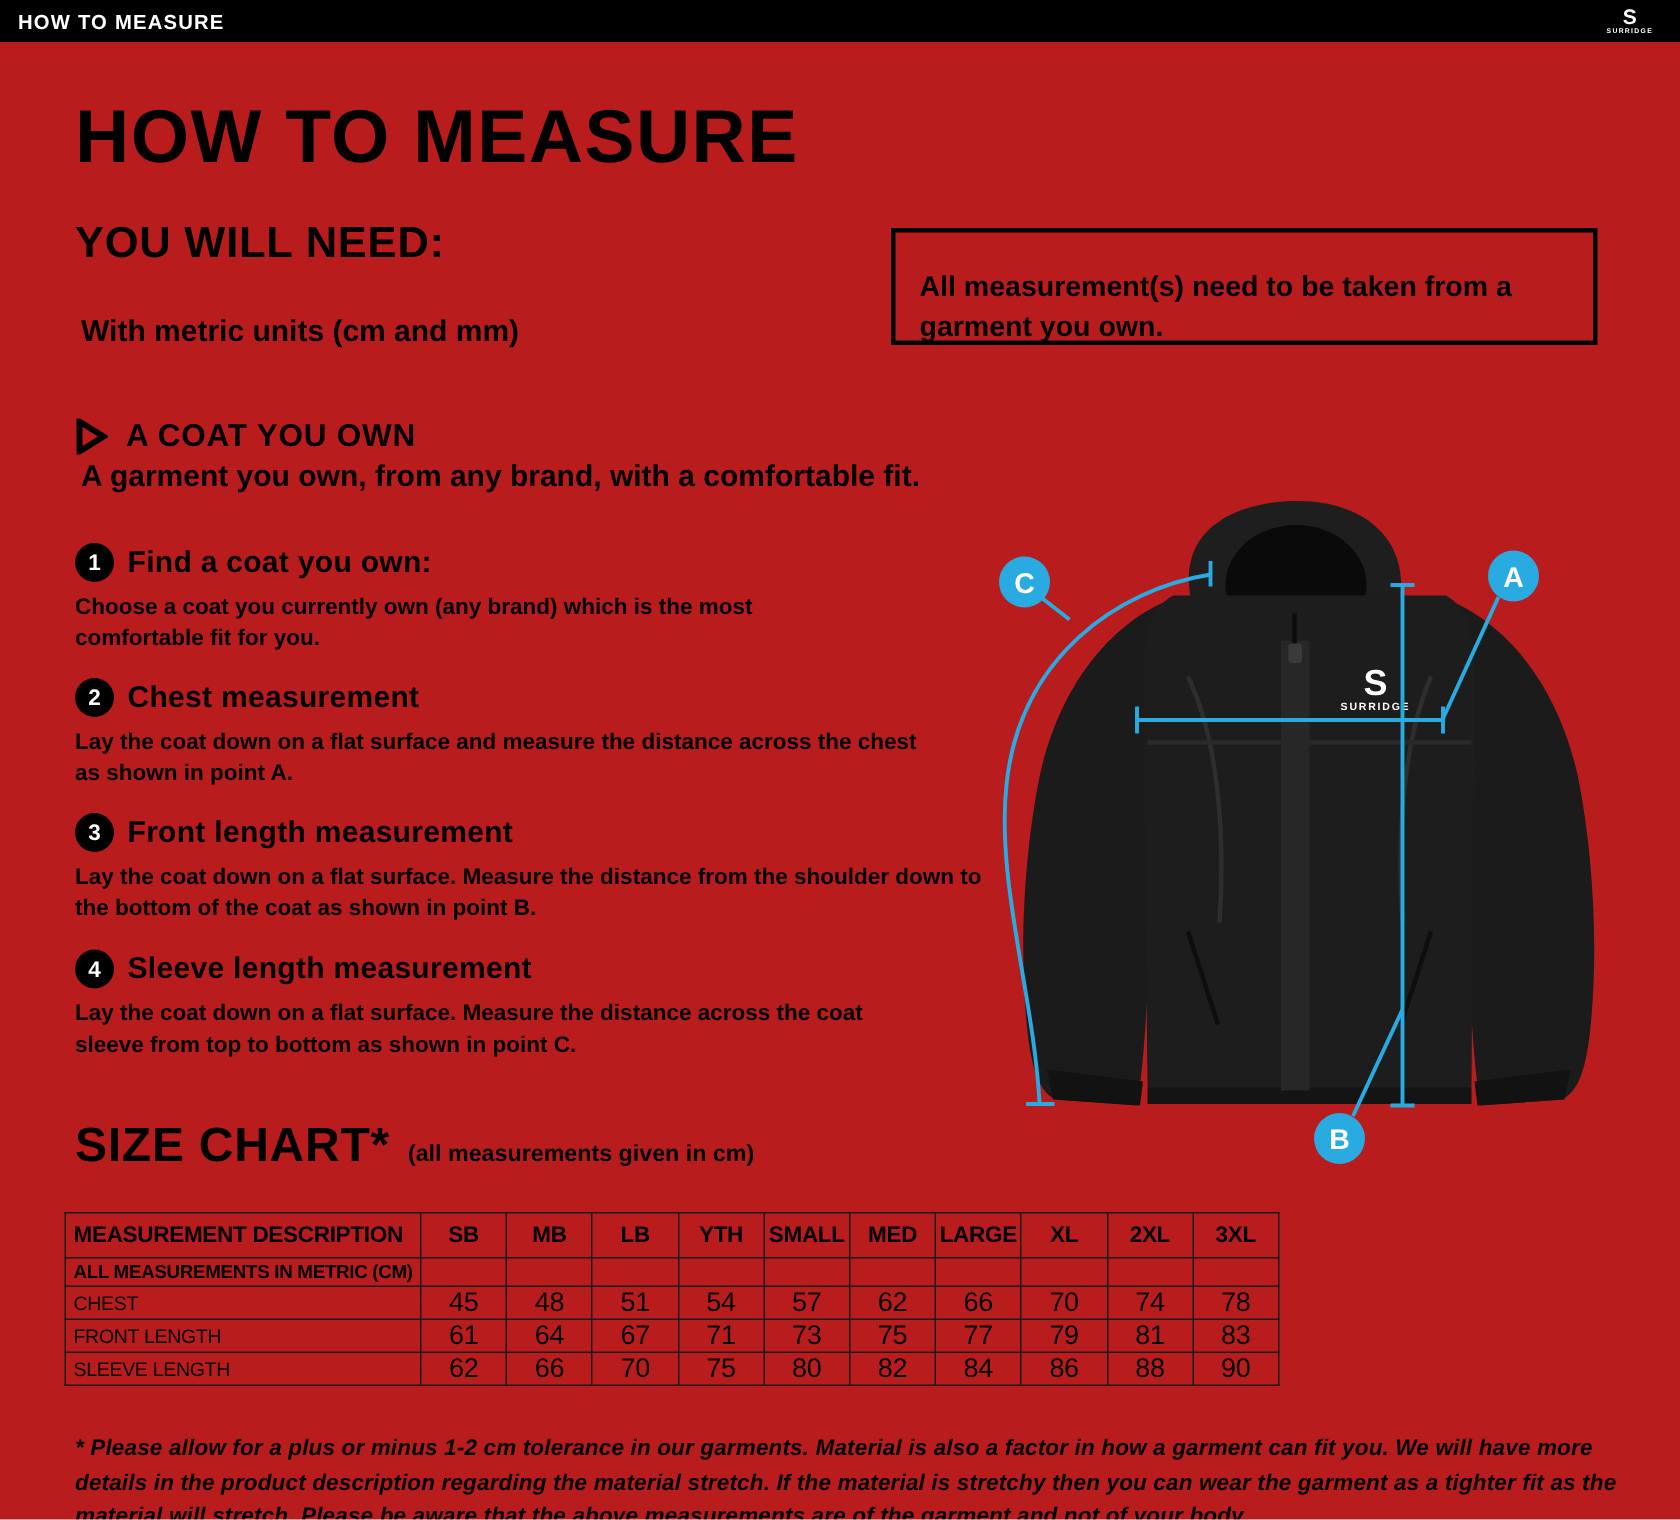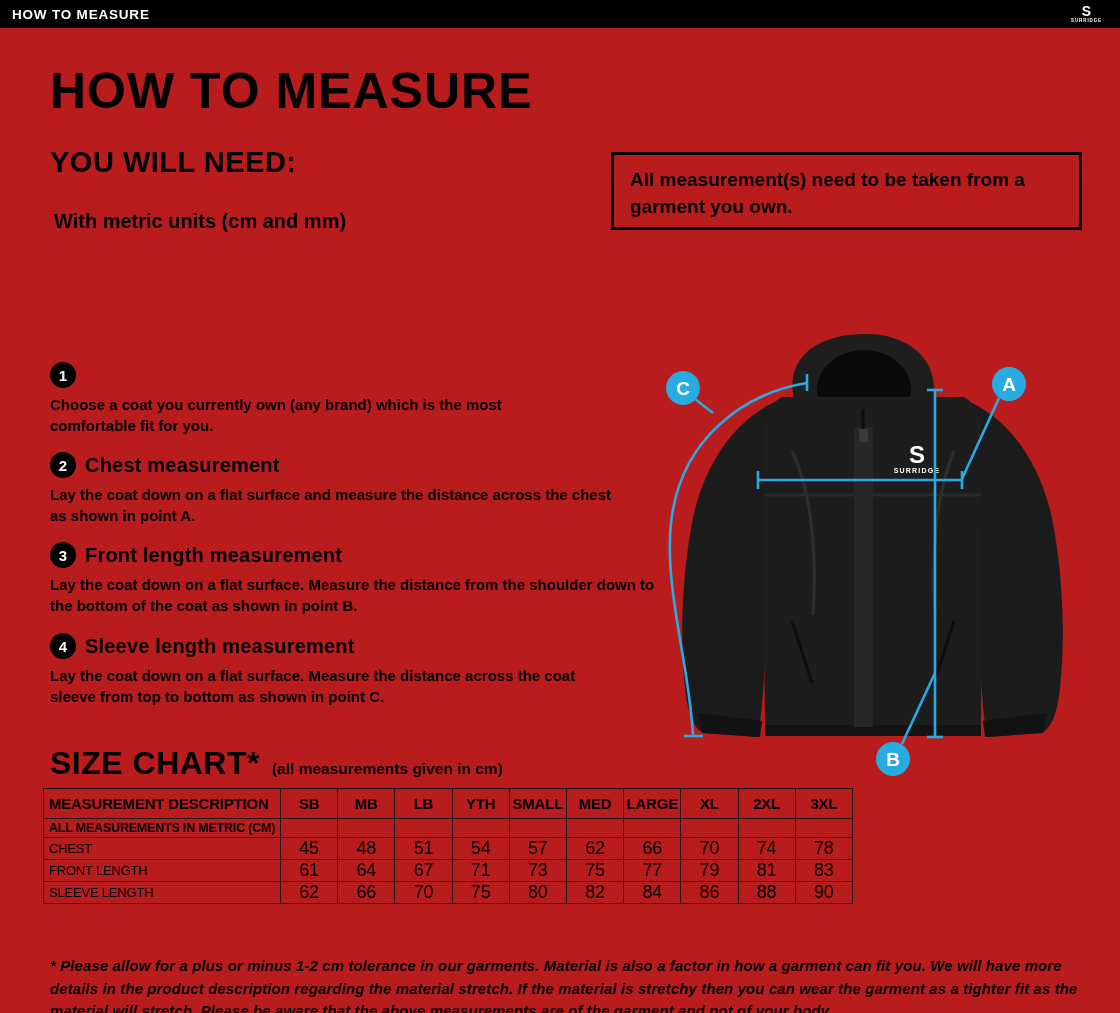--- a/index.html
+++ b/index.html
@@ -29,30 +29,30 @@
   
   .step { position:absolute; left:50px; }
   .step-head { display:flex; align-items:center; gap:9px; }
   .step-num { width:26px; height:26px; border-radius:50%; background:#000; color:#fff;
               font-size:15px; font-weight:bold; display:flex; align-items:center; justify-content:center; flex:0 0 auto; }
   .step-title { font-size:20px; font-weight:bold; letter-spacing:0.2px; }
   .step-body { font-size:15px; font-weight:bold; line-height:1.43; margin-top:6px; }
 
   
   .callout { position:absolute; left:594px; top:152px; width:471px; height:78px; border:3px solid #000;
-             padding:12px 16px; font-size:19px; font-weight:bold; line-height:1.4;margin-left:17px; }
+             padding:24px 16px; font-size:19px; font-weight:bold; line-height:1.4; }
 
   
   .diagram { position:absolute; left:640px; top:333px; width:465px; height:472px; }
 
   
   .sc-head { position:absolute; left:50px; top:745px; display:flex; align-items:baseline; gap:12px; }
   .sc-title { font-size:32px; font-weight:bold; letter-spacing:0.5px; }
   .sc-sub { font-size:15.5px; font-weight:bold; }
-  table.sizes { position:absolute; left:43px; top:788px; width:810px; border-collapse:collapse;
+  table.sizes { position:absolute; left:43px; top:808px; width:810px; border-collapse:collapse;
                 table-layout:fixed; }
   table.sizes th, table.sizes td { border:1.6px solid #1a1a1a; text-align:center; padding:0 2px;
                 letter-spacing:-0.2px; overflow:hidden; white-space:nowrap; }
   table.sizes th { font-size:15px; height:30px; }
   table.sizes td { font-size:18px; height:20px; font-weight:normal; }
   table.sizes .desc { text-align:left; padding-left:5px; }
   table.sizes col.first { width:237px; }
   table.sizes tr.note td { font-size:12.5px; font-weight:bold; height:19px; }
   table.sizes td.rowlabel { font-size:13px; }
 
@@ -73,26 +73,36 @@
     </div>
   </div>
 
   <div class="h1">HOW TO MEASURE</div>
   <div class="h2">YOU WILL NEED:</div>
 
   <div class="need-item" style="top:206px;">
     <div class="need-desc">With metric units (cm and mm)</div>
   </div>
 
+  <div class="need-item" style="top:279px;">
+    <div class="need-row">
+      <svg class="tri" viewBox="0 0 22 24">
+        <path d="M3,2 L19,12 L3,22 Z" fill="none" stroke="#000" stroke-width="4" stroke-linejoin="miter"></path>
+      </svg>
+      <span class="need-label">A COAT YOU OWN</span>
+    </div>
+    <div class="need-desc">A garment you own, from any brand, with a comfortable fit.</div>
+  </div>
 
   <div class="callout">All measurement(s) need to be taken from a garment you own.</div>
 
   <div class="step" style="top:362px; width:540px;">
     <div class="step-head">
       <span class="step-num">1</span>
+      <span class="step-title">Find a coat you own:</span>
     </div>
     <div class="step-body">Choose a coat you currently own (any brand) which is the most comfortable fit for you.</div>
   </div>
 
   <div class="step" style="top:452px; width:565px;">
     <div class="step-head">
       <span class="step-num">2</span>
       <span class="step-title">Chest measurement</span>
     </div>
     <div class="step-body">Lay the coat down on a flat surface and measure the distance across the chest as shown in point A.</div>

